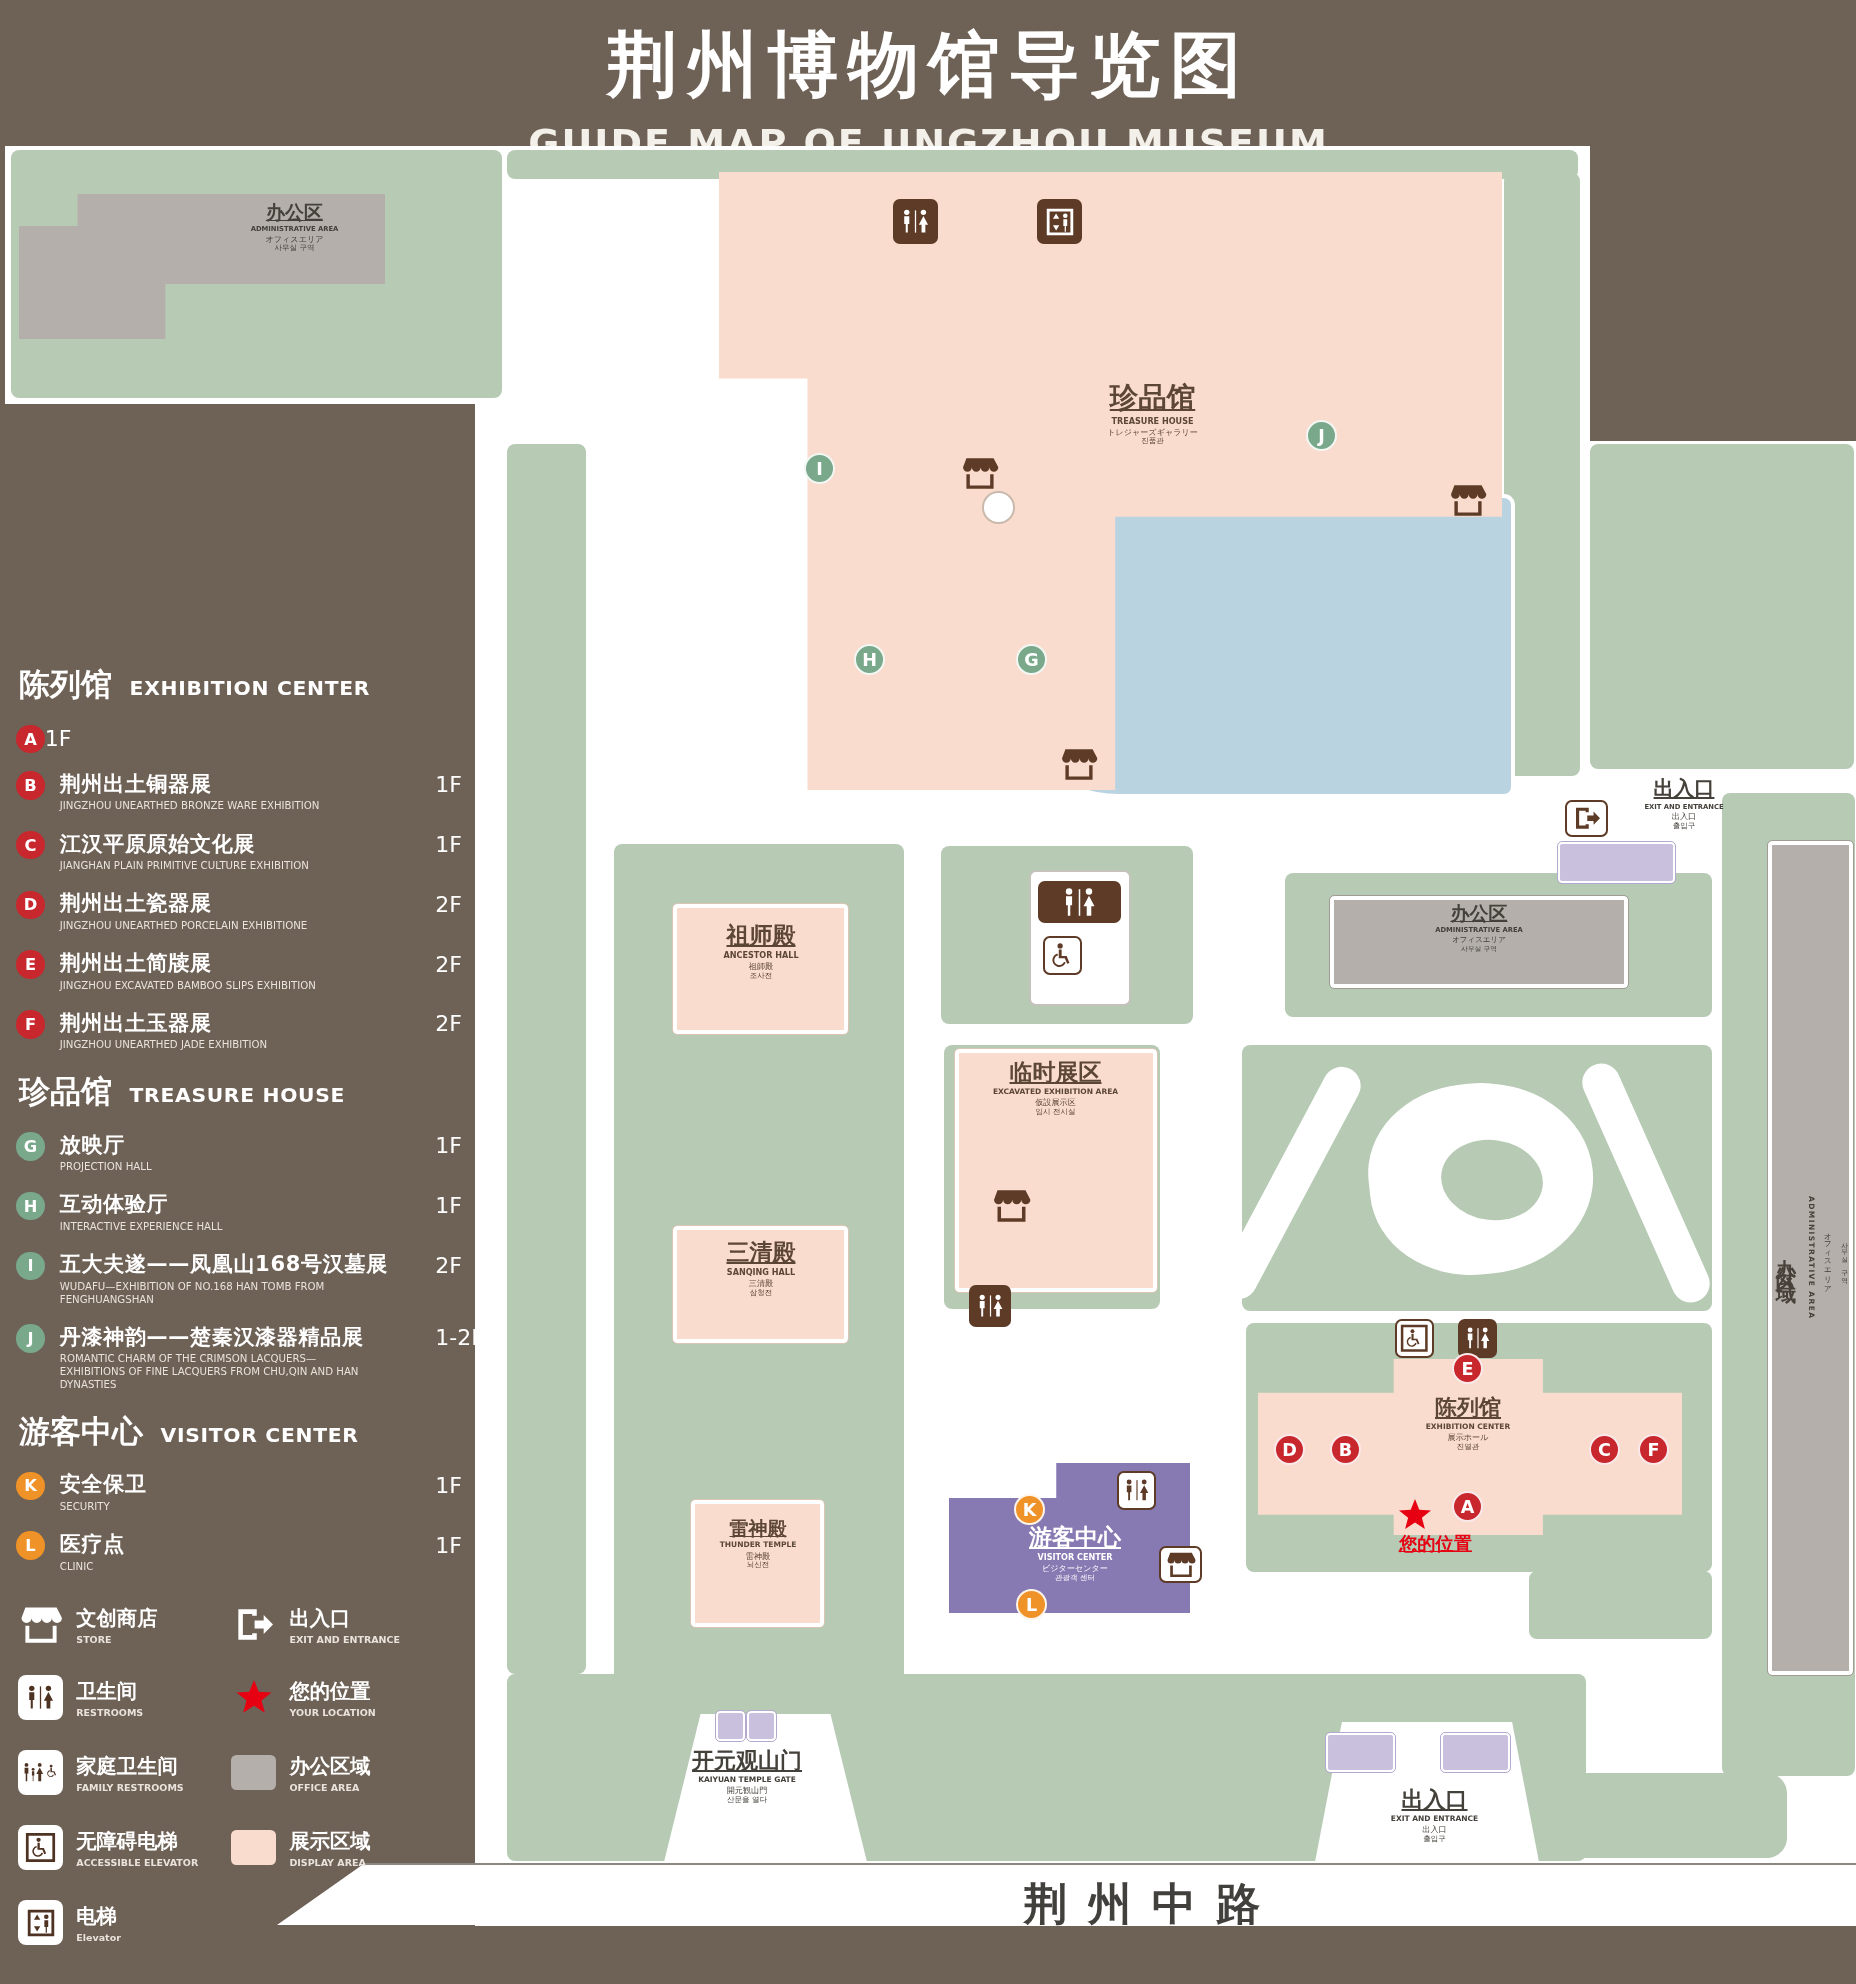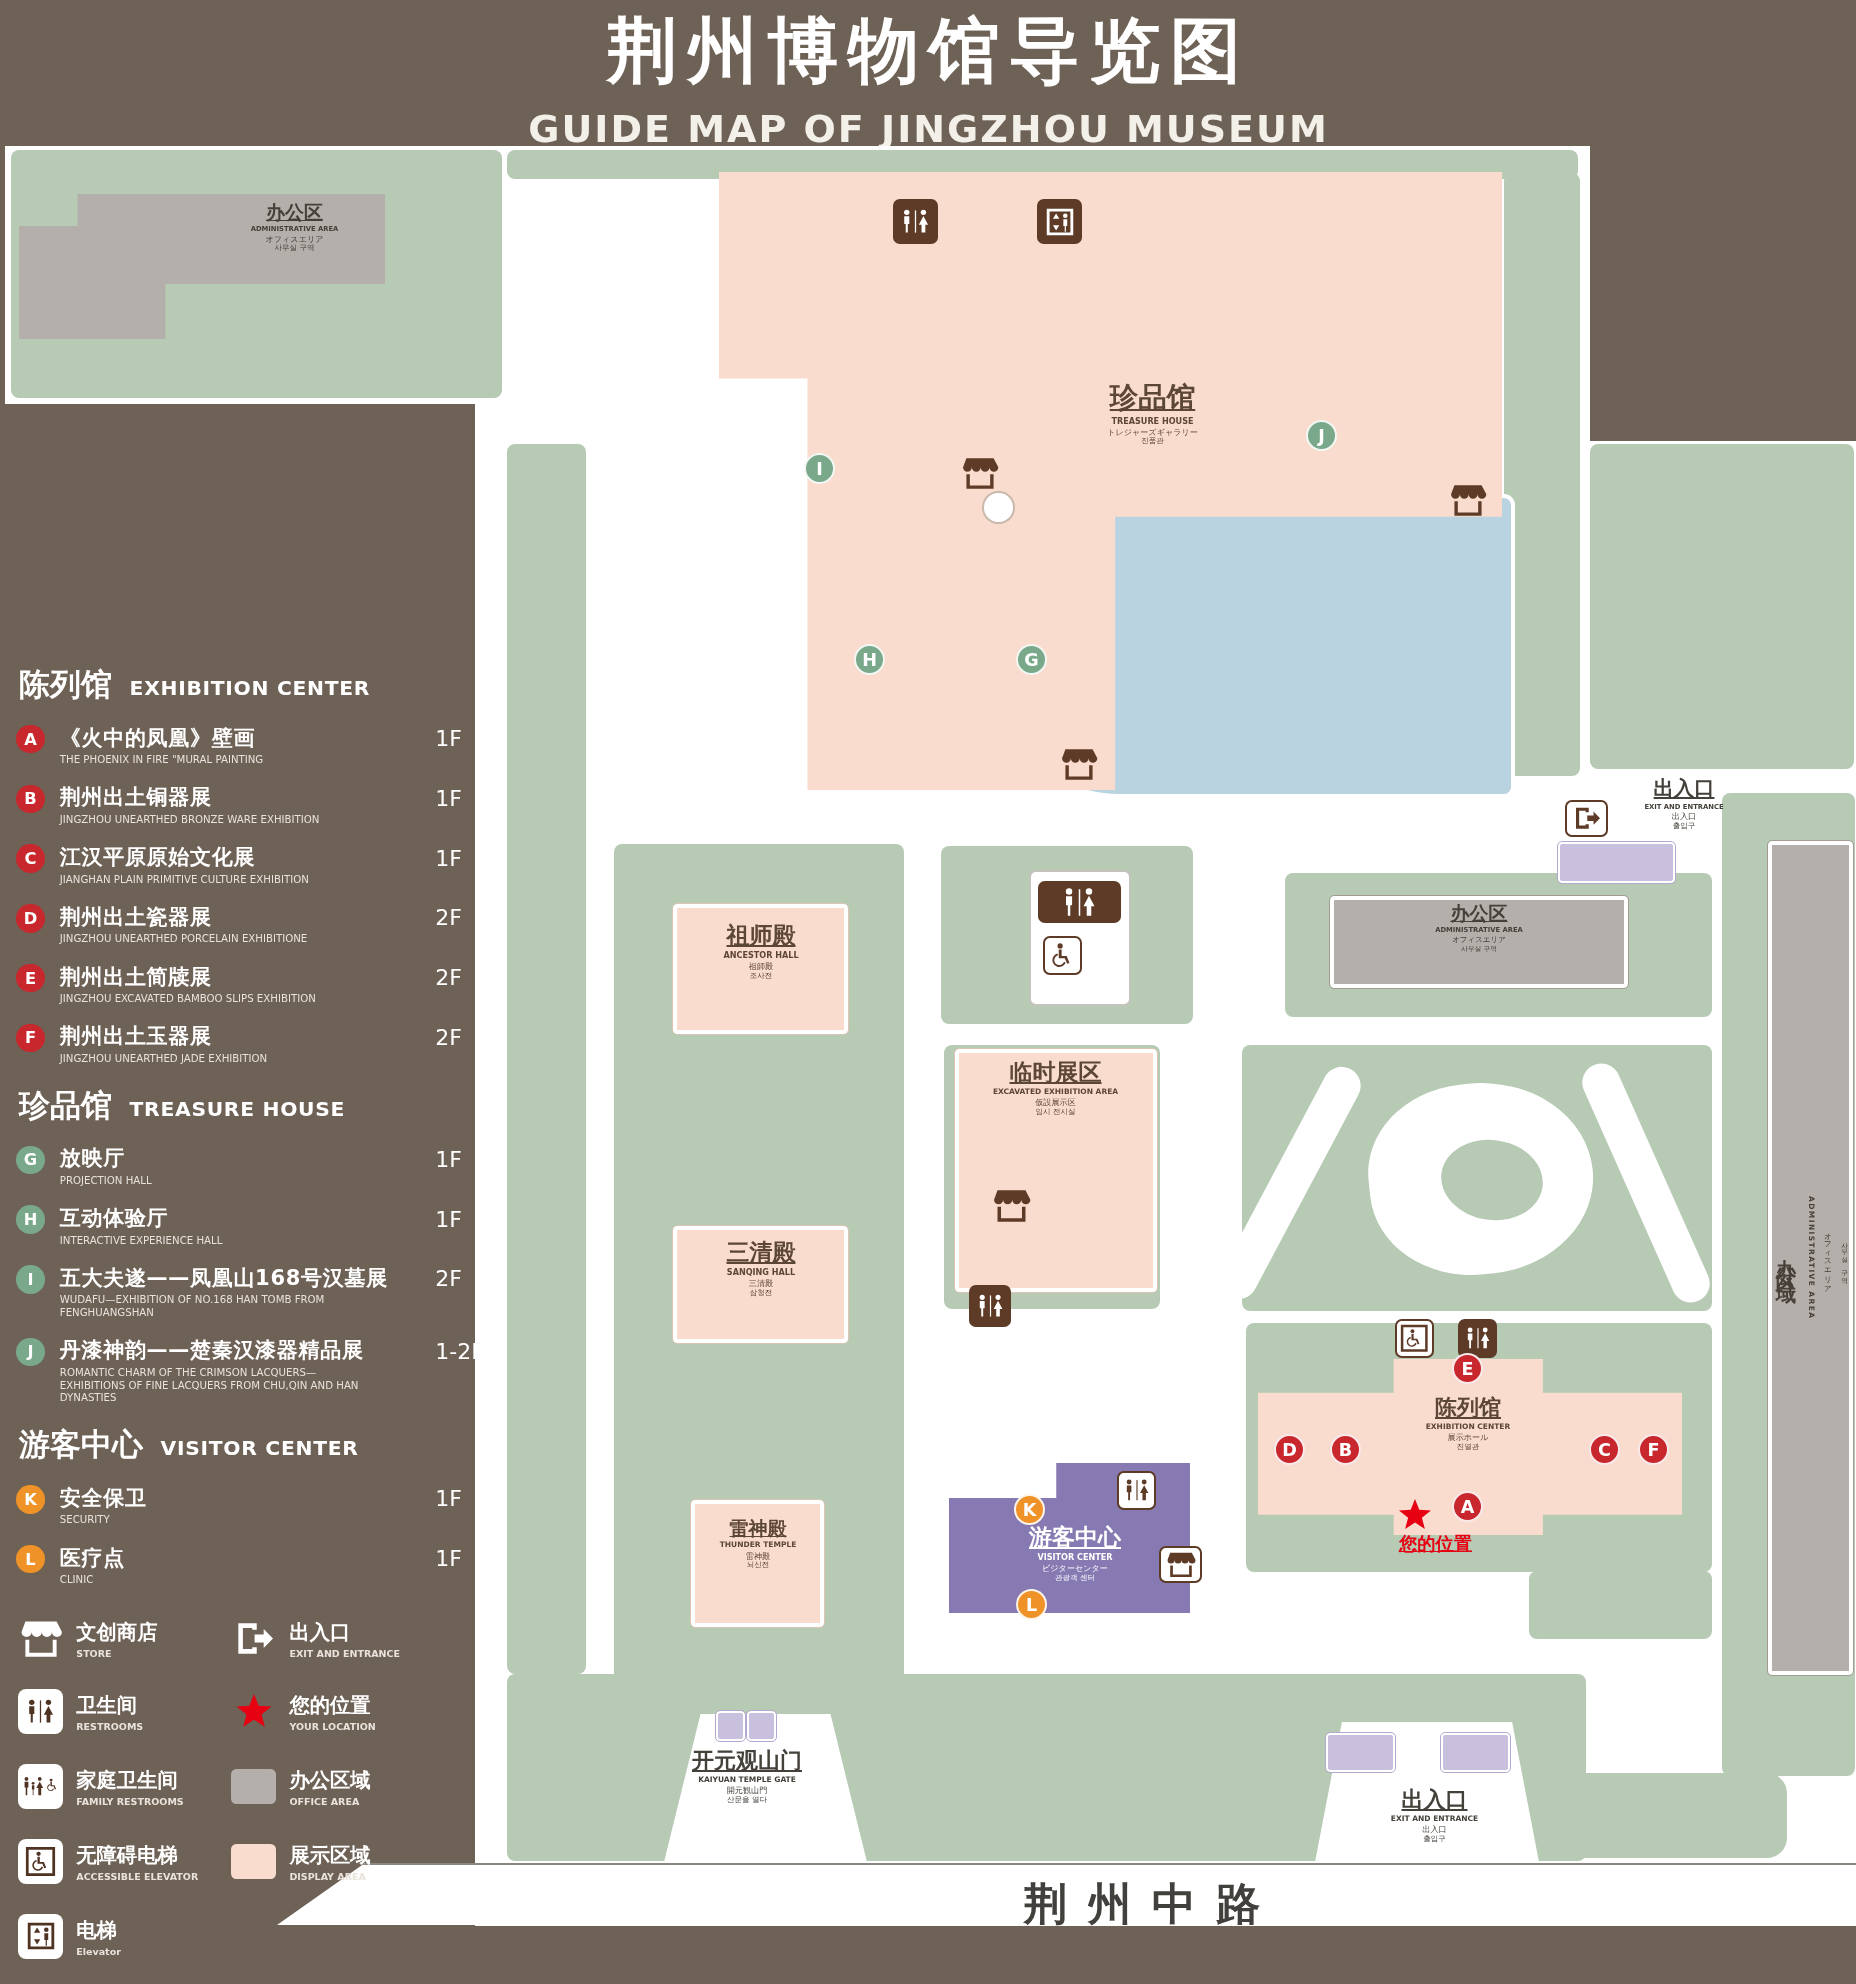--- a/index.html
+++ b/index.html
@@ -32,21 +32,21 @@
   .plabel .zh{font-size:23px;font-weight:700;text-decoration:underline;}
   .plabel .en{font-size:8.1px;font-weight:700;margin-top:2px;}
   .plabel .jp{font-size:8.1px;margin-top:1.4px;}
   .plabel .kr{font-size:7.5px;}
   .plabel.big .zh{font-size:28.5px;}
   .plabel.small .zh{font-size:19px;}
   .plabel.dark{color:#44403a;}
   .plabel.white{color:#ffffff;}
   .plabel.red{color:#e60012;}
 
-  #title{position:absolute;top:4px;left:0;width:100%;text-align:center;color:#ffffff;}
+  #title{position:absolute;top:18px;left:0;width:100%;text-align:center;color:#ffffff;}
   #title .zh{font-size:71px;font-weight:700;letter-spacing:9.5px;}
   #title .en{font-size:38px;font-weight:700;letter-spacing:2px;margin-top:8.1px;color:#f3efe9;}
 
   #legend{position:absolute;left:16.3px;top:664px;width:468px;color:#ffffff;}
   .sec-h{display:flex;align-items:baseline;gap:17.6px;margin:19px 0 17.6px 2.7px;}
   .sec-h .zh{font-size:31px;font-weight:700;}
   .sec-h .en{font-size:20.3px;font-weight:700;letter-spacing:0.7px;}
   .li{display:flex;margin-bottom:16.3px;}
   .badge{flex:0 0 28.5px;width:28.5px;height:28.5px;border-radius:50%;display:flex;align-items:center;justify-content:center;
          font-size:16.3px;font-weight:700;color:#fff;margin-top:1.4px;}
@@ -374,24 +374,20 @@
   <div class="roadlabel">荆州中路</div>
 
   <div id="legend">
 
     <div class="sec-h" style="margin-top:0">
       <span class="zh">陈列馆</span>
       <span class="en">EXHIBITION CENTER</span>
     </div>
     <div class="li">
       <span class="badge red">A</span>
-      <span class="txt">
-          <span class="zh" style="display:block">《火中的凤凰》壁画</span>
-          <span class="en" style="display:block">THE PHOENIX IN FIRE "MURAL PAINTING</span>
-        </span>
       <span class="fl">1F</span>
     </div>
     <div class="li">
       <span class="badge red">B</span>
       <span class="txt">
           <span class="zh" style="display:block">荆州出土铜器展</span>
           <span class="en" style="display:block">JINGZHOU UNEARTHED BRONZE WARE EXHIBITION</span>
         </span>
       <span class="fl">1F</span>
     </div>

